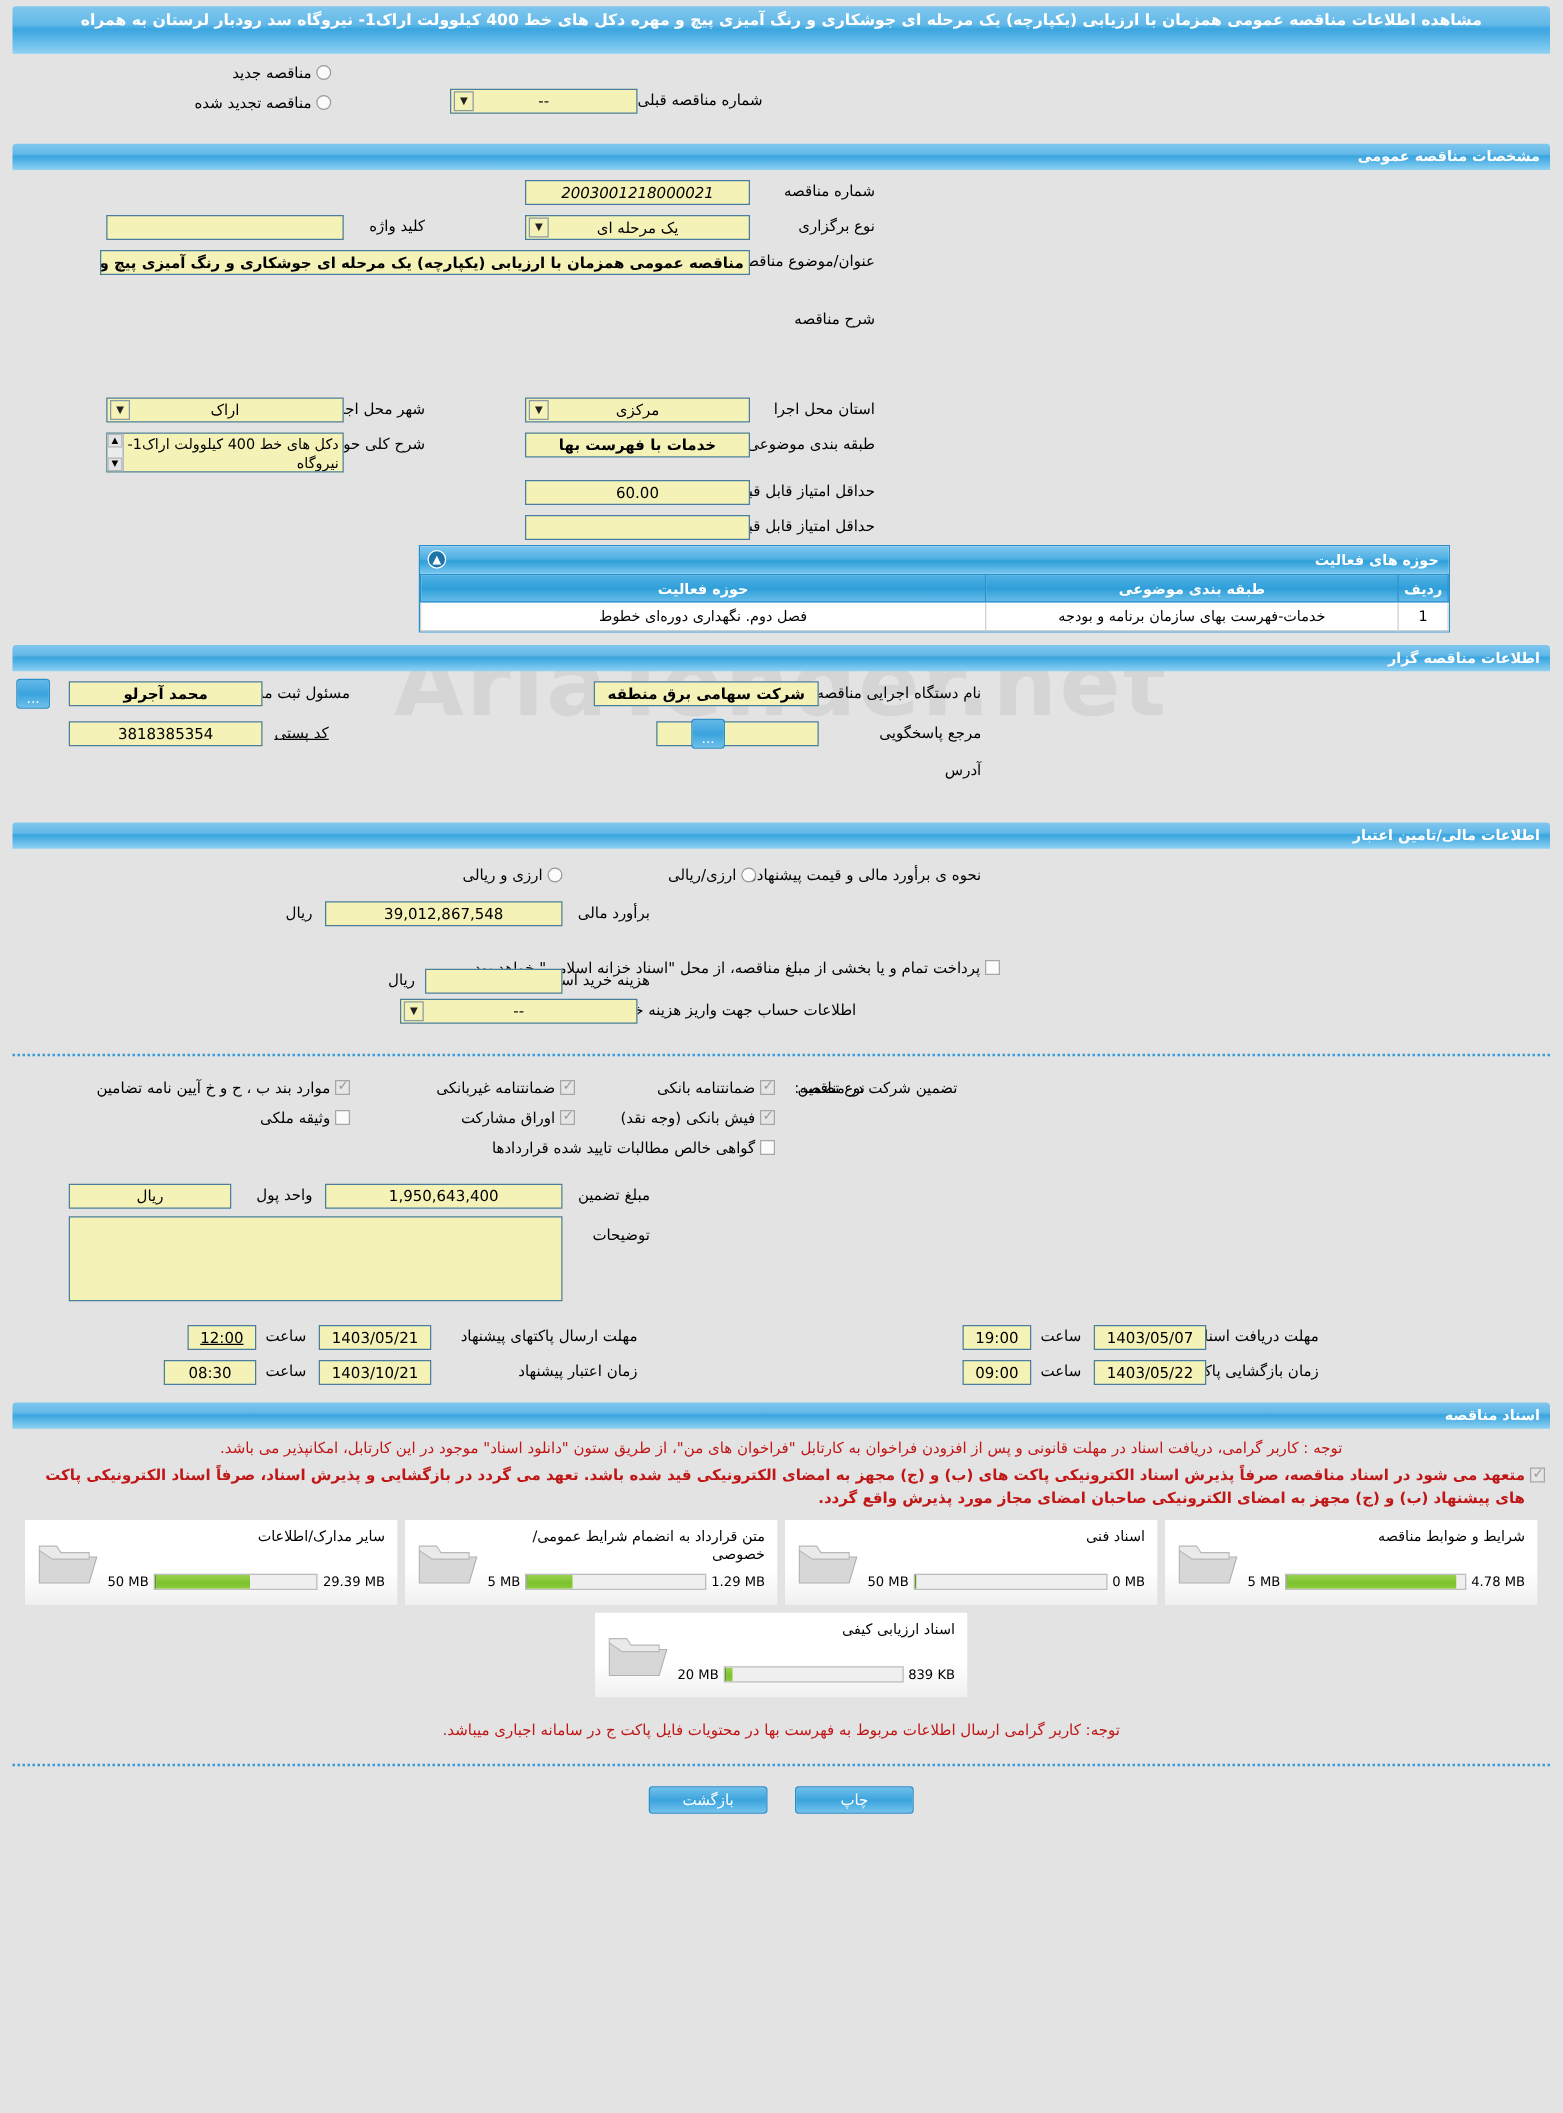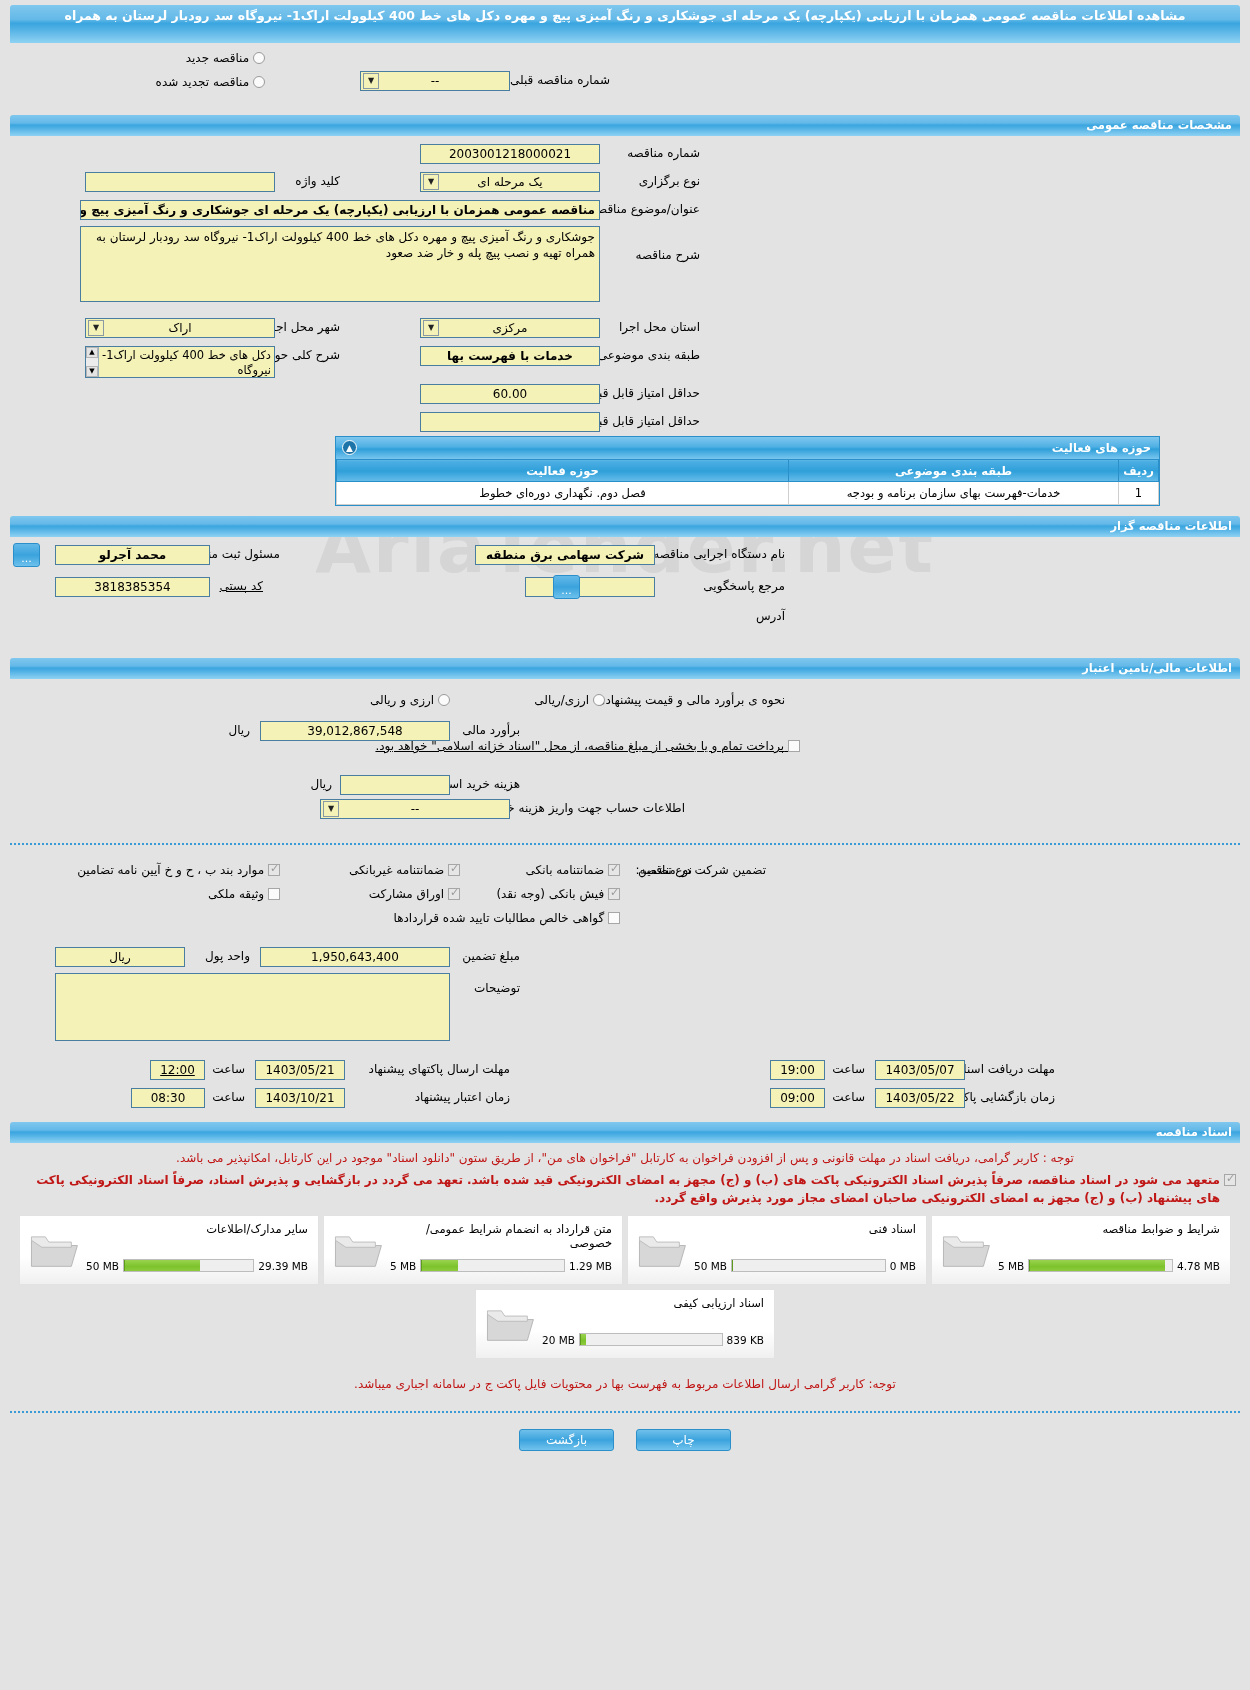--- a/index.html
+++ b/index.html
@@ -224,36 +224,35 @@
       <span class="arrow">▼</span>
       <span>--</span>
     </div>
   </div>
 
   <div class="bar">مشخصات مناقصه عمومی</div>
 
   <div style="position:relative;height:180px;margin:0 10px;">
 
     <div class="lbl" style="position:absolute;right:540px;top:10px;">شماره مناقصه</div>
-    <div class="fld" style="position:absolute;right:640px;top:8px;width:180px;">2003001218000021</div>
+    <div class="fld" style="position:absolute;right:640px;top:8px;width:180px;font-style:italic;">2003001218000021</div>
 
     <div class="lbl" style="position:absolute;right:540px;top:38px;">نوع برگزاری</div>
     <div class="select" style="position:absolute;right:640px;top:36px;width:180px;">
       <span class="arrow">▼</span>
       <span>یک مرحله ای</span>
     </div>
 
     <div class="lbl" style="position:absolute;right:900px;top:38px;">کلید واژه</div>
     <div class="fld" style="position:absolute;right:965px;top:36px;width:190px;"></div>
 
     <div class="lbl" style="position:absolute;right:540px;top:66px;">عنوان/موضوع مناقصه</div>
     <div class="fld bold" style="position:absolute;right:640px;top:64px;width:520px;text-align:right;">مناقصه عمومی همزمان با ارزیابی (یکپارچه) یک مرحله ای جوشکاری و رنگ آمیزی پیچ و مهره دکل ها</div>
 
     <div class="lbl" style="position:absolute;right:540px;top:112px;">شرح مناقصه</div>
-    <div class="ta" style="position:absolute;right:640px;top:90px;width:520px;height:76px;">جوشکاری و رنگ آمیزی پیچ و مهره دکل های خط 400 کیلوولت اراک1-  نیروگاه سد رودبار لرستان به همراه تهیه و نصب پیچ پله و خار ضد صعود</div>
   </div>
 
   <div style="position:relative;height:120px;margin:0 10px;">
 
     <div class="lbl" style="position:absolute;right:540px;top:4px;">استان محل اجرا</div>
     <div class="select" style="position:absolute;right:640px;top:2px;width:180px;">
       <span class="arrow">▼</span>
       <span>مرکزی</span>
     </div>
 
@@ -333,21 +332,21 @@
     </div>
     <div style="position:absolute;right:790px;top:14px;">
       <span class="radio"></span>
       <span class="lbl">ارزی و ریالی</span>
     </div>
 
     <div class="lbl" style="position:absolute;right:720px;top:44px;">برأورد مالی</div>
     <div class="fld num" style="position:absolute;right:790px;top:42px;width:190px;">39,012,867,548</div>
     <div class="lbl" style="position:absolute;right:990px;top:44px;">ریال</div>
 
-    <div style="position:absolute;right:440px;top:60px;text-decoration:underline;">
+    <div style="position:absolute;right:440px;top:88px;">
       <span class="cb"></span>
       <span class="lbl">پرداخت تمام و یا بخشی از مبلغ مناقصه، از محل "اسناد خزانه اسلامی" خواهد بود.</span>
     </div>
 
     <div class="lbl" style="position:absolute;right:720px;top:98px;">هزینه خرید اسناد</div>
     <div class="fld num" style="position:absolute;right:790px;top:96px;width:110px;"></div>
     <div class="lbl" style="position:absolute;right:908px;top:98px;">ریال</div>
   </div>
 
   <div style="position:relative;height:30px;margin:0 10px;">

